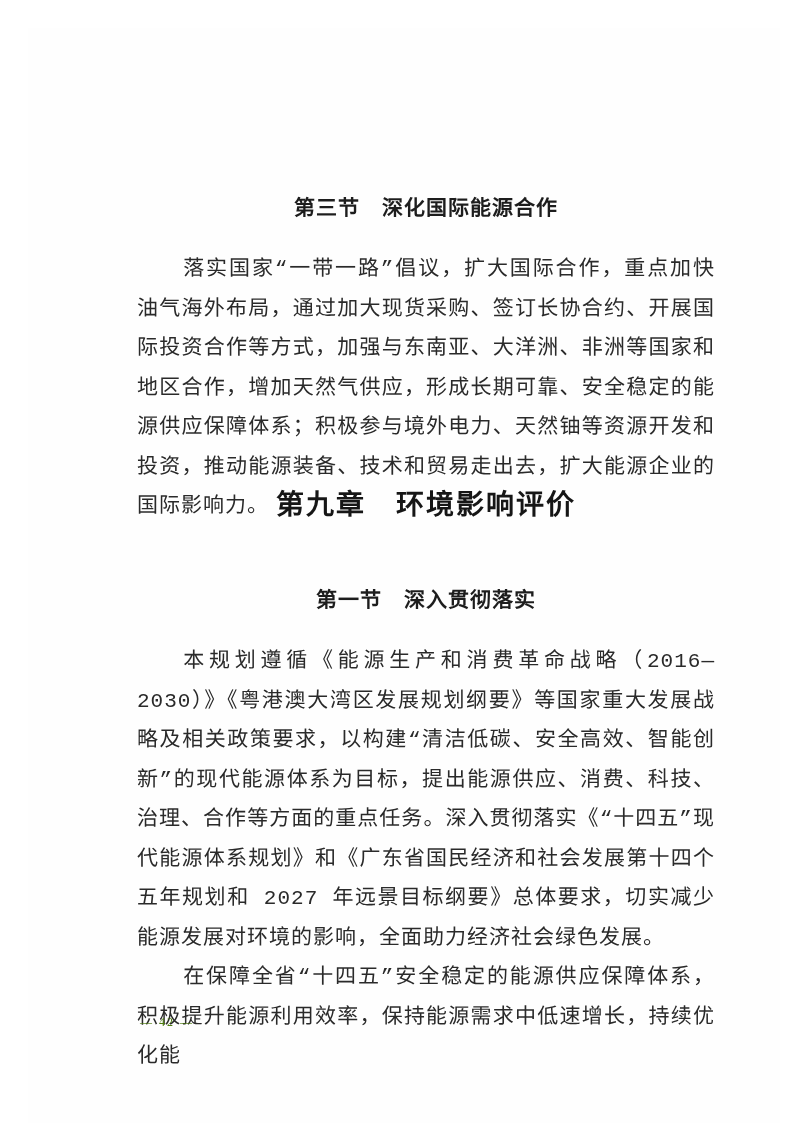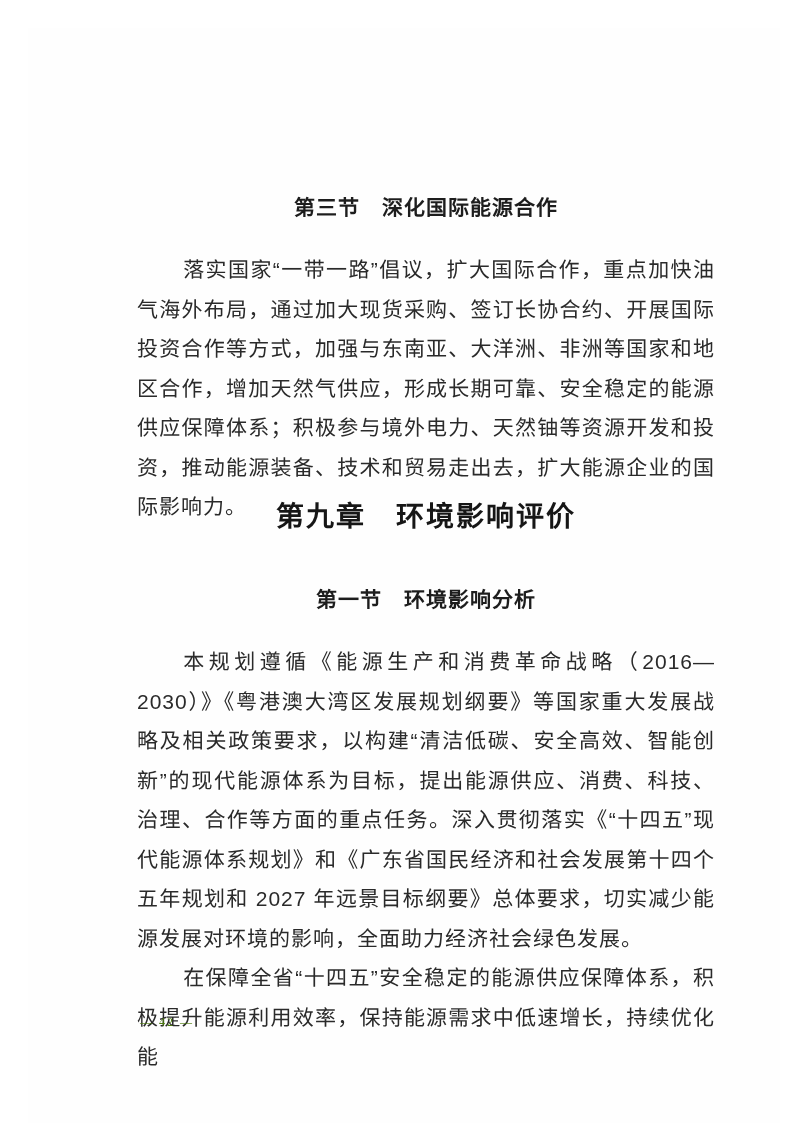--- a/index.html
+++ b/index.html
@@ -30,21 +30,21 @@
   .heading-chapter {
     font-family: "Liberation Serif", serif;
     font-weight: 700;
     font-size: 28px;
     line-height: 30px;
     text-align: center;
     color: #161616;
     letter-spacing: 2px;
   }
   .body-para {
-    font-family: Liberation Sans, sans-serif;
+    font-family: Liberation Mono, monospace;
     font-size: 21px;
     line-height: 39.5px;
     text-align: justify;
     text-justify: inter-character;
     text-align-last: left;
     text-indent: 2.2em;
     letter-spacing: 1px;
     color: #2a2a2a;
   }
   .footer {
@@ -60,23 +60,23 @@
 </style>
 </head>
 <body>
 
 <div class="page">
 
   <h2 class="block heading-section" style="top:154px;">第三节　深化国际能源合作</h2>
 
   <p class="block body-para" style="top:208px;">落实国家“一带一路”倡议，扩大国际合作，重点加快油气海外布局，通过加大现货采购、签订长协合约、开展国际投资合作等方式，加强与东南亚、大洋洲、非洲等国家和地区合作，增加天然气供应，形成长期可靠、安全稳定的能源供应保障体系；积极参与境外电力、天然铀等资源开发和投资，推动能源装备、技术和贸易走出去，扩大能源企业的国际影响力。</p>
 
-  <h1 class="block heading-chapter" style="top:460px;">第九章　环境影响评价</h1>
+  <h1 class="block heading-chapter" style="top:448px;">第九章　环境影响评价</h1>
 
-  <h2 class="block heading-section" style="top:546px;">第一节　环境影响分析</h2>
+  <h2 class="block heading-section" style="top:546px;">第一节　深入贯彻落实</h2>
 
   <p class="block body-para" style="top:600px;">本规划遵循《能源生产和消费革命战略（2016—2030）》《粤港澳大湾区发展规划纲要》等国家重大发展战略及相关政策要求，以构建“清洁低碳、安全高效、智能创新”的现代能源体系为目标，提出能源供应、消费、科技、治理、合作等方面的重点任务。深入贯彻落实《“十四五”现代能源体系规划》和《广东省国民经济和社会发展第十四个五年规划和 2027 年远景目标纲要》总体要求，切实减少能源发展对环境的影响，全面助力经济社会绿色发展。</p>
 
   <p class="block body-para" style="top:916px;">在保障全省“十四五”安全稳定的能源供应保障体系，积极提升能源利用效率，保持能源需求中低速增长，持续优化能</p>
 
   <div class="footer">— 42 —</div>
 
 </div>
 
 </body></html>

